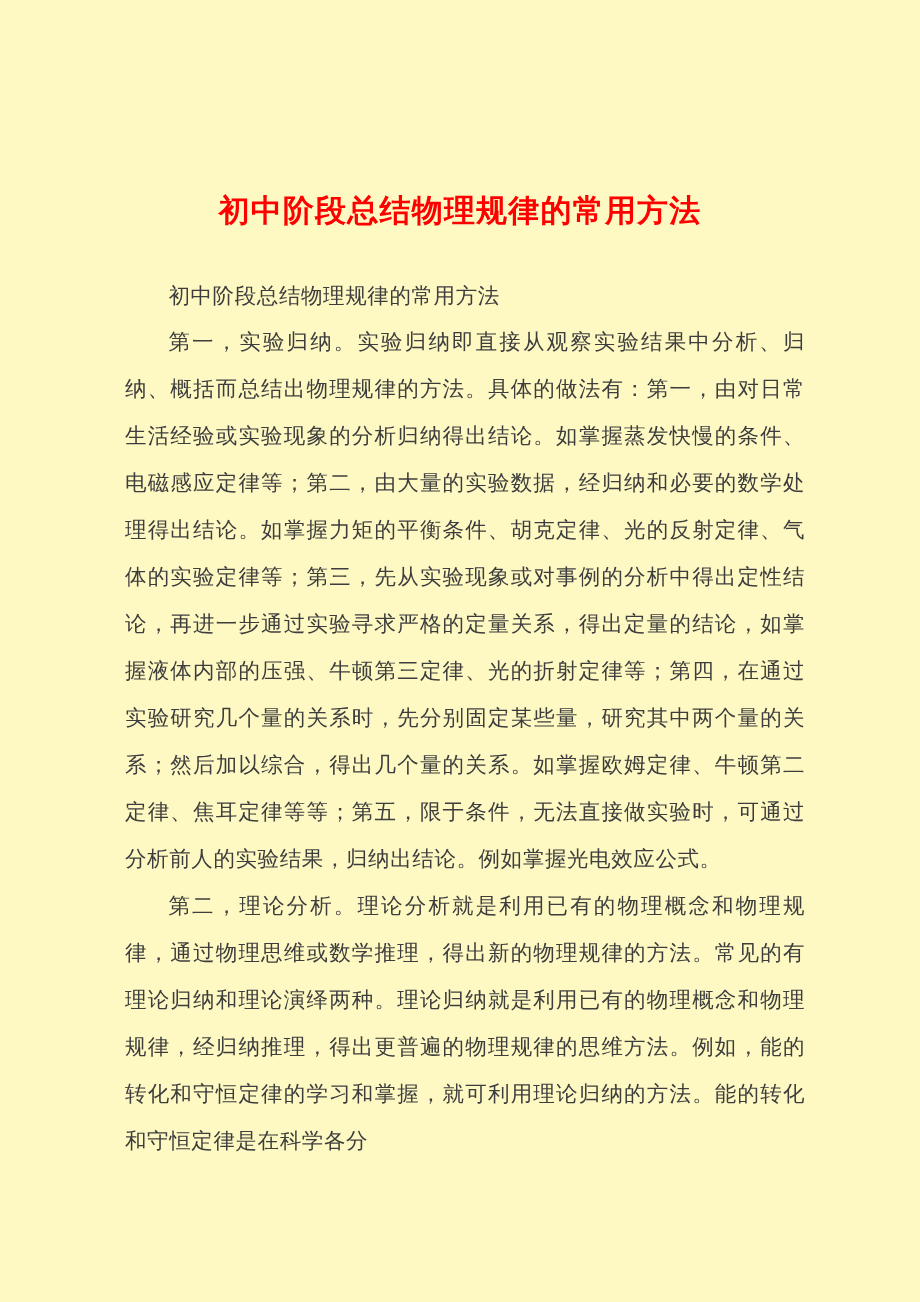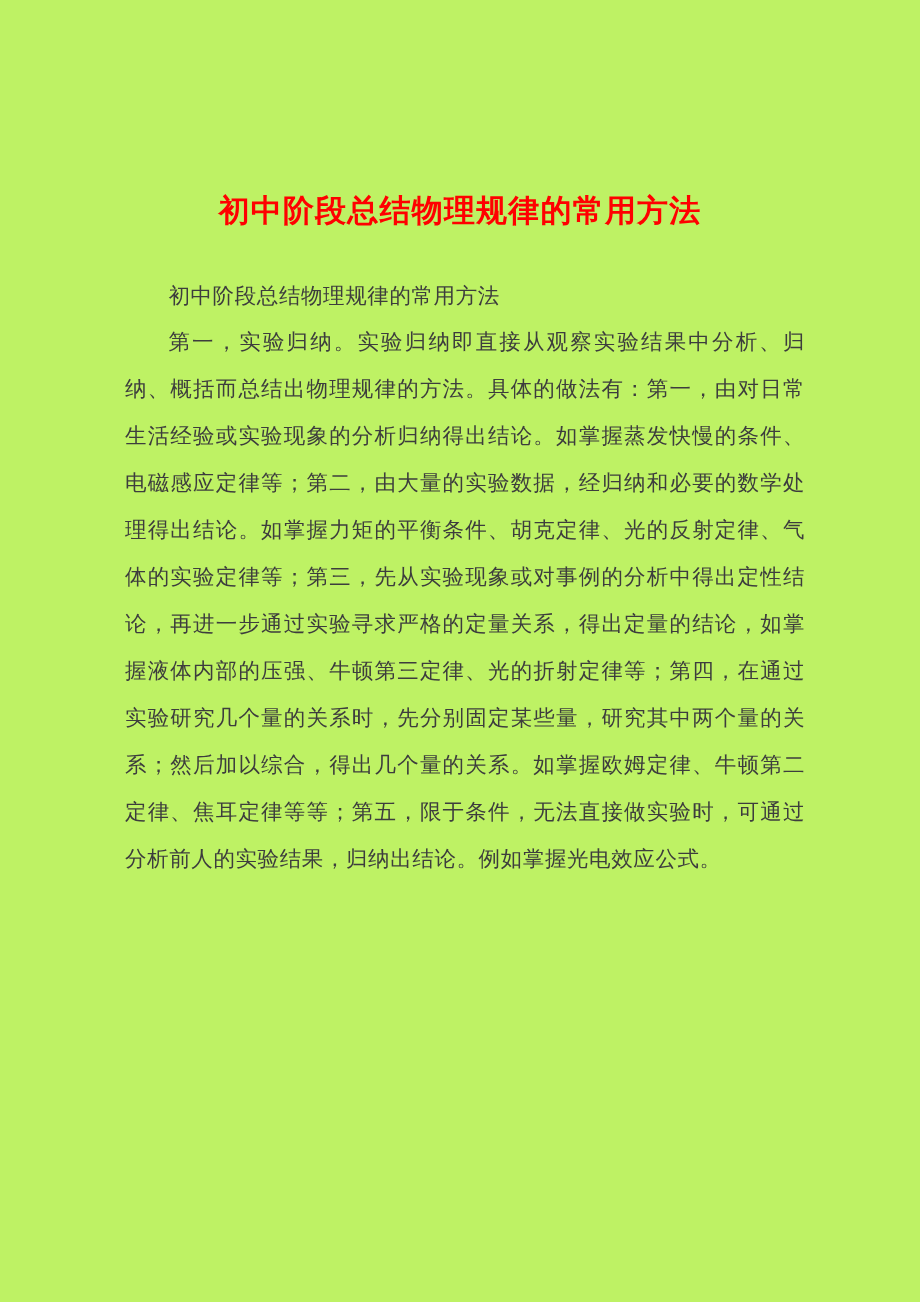--- a/index.html
+++ b/index.html
@@ -12,21 +12,21 @@
     height: 1302px;
     font-family: "DejaVu Sans", "Liberation Sans", sans-serif;
     color: #3b3b3b;
     overflow: hidden;
   }
 
   .page {
     position: relative;
     width: 920px;
     height: 1302px;
-    background: #bef264;
+    background: #fef9c3;
     box-sizing: border-box;
   }
 
   .page-top-spacer {
     height: 188px;
   }
 
   .doc-title {
     color: #ff0000;
     font-weight: bold;
@@ -83,16 +83,17 @@
   <h1 class="doc-title">初中阶段总结物理规律的常用方法</h1>
 
   <div class="gap-after-title"></div>
 
   <div class="body-block">
 
     <p class="para lead-line">初中阶段总结物理规律的常用方法</p>
 
     <p class="para indent2">第一，实验归纳。实验归纳即直接从观察实验结果中分析、归纳、概括而总结出物理规律的方法。具体的做法有：第一，由对日常生活经验或实验现象的分析归纳得出结论。如掌握蒸发快慢的条件、电磁感应定律等；第二，由大量的实验数据，经归纳和必要的数学处理得出结论。如掌握力矩的平衡条件、胡克定律、光的反射定律、气体的实验定律等；第三，先从实验现象或对事例的分析中得出定性结论，再进一步通过实验寻求严格的定量关系，得出定量的结论，如掌握液体内部的压强、牛顿第三定律、光的折射定律等；第四，在通过实验研究几个量的关系时，先分别固定某些量，研究其中两个量的关系；然后加以综合，得出几个量的关系。如掌握欧姆定律、牛顿第二定律、焦耳定律等等；第五，限于条件，无法直接做实验时，可通过分析前人的实验结果，归纳出结论。例如掌握光电效应公式。</p>
 
+    <p class="para indent2">第二，理论分析。理论分析就是利用已有的物理概念和物理规律，通过物理思维或数学推理，得出新的物理规律的方法。常见的有理论归纳和理论演绎两种。理论归纳就是利用已有的物理概念和物理规律，经归纳推理，得出更普遍的物理规律的思维方法。例如，能的转化和守恒定律的学习和掌握，就可利用理论归纳的方法。能的转化和守恒定律是在科学各分</p>
 
   </div>
 
 </div>
 
 </body></html>

